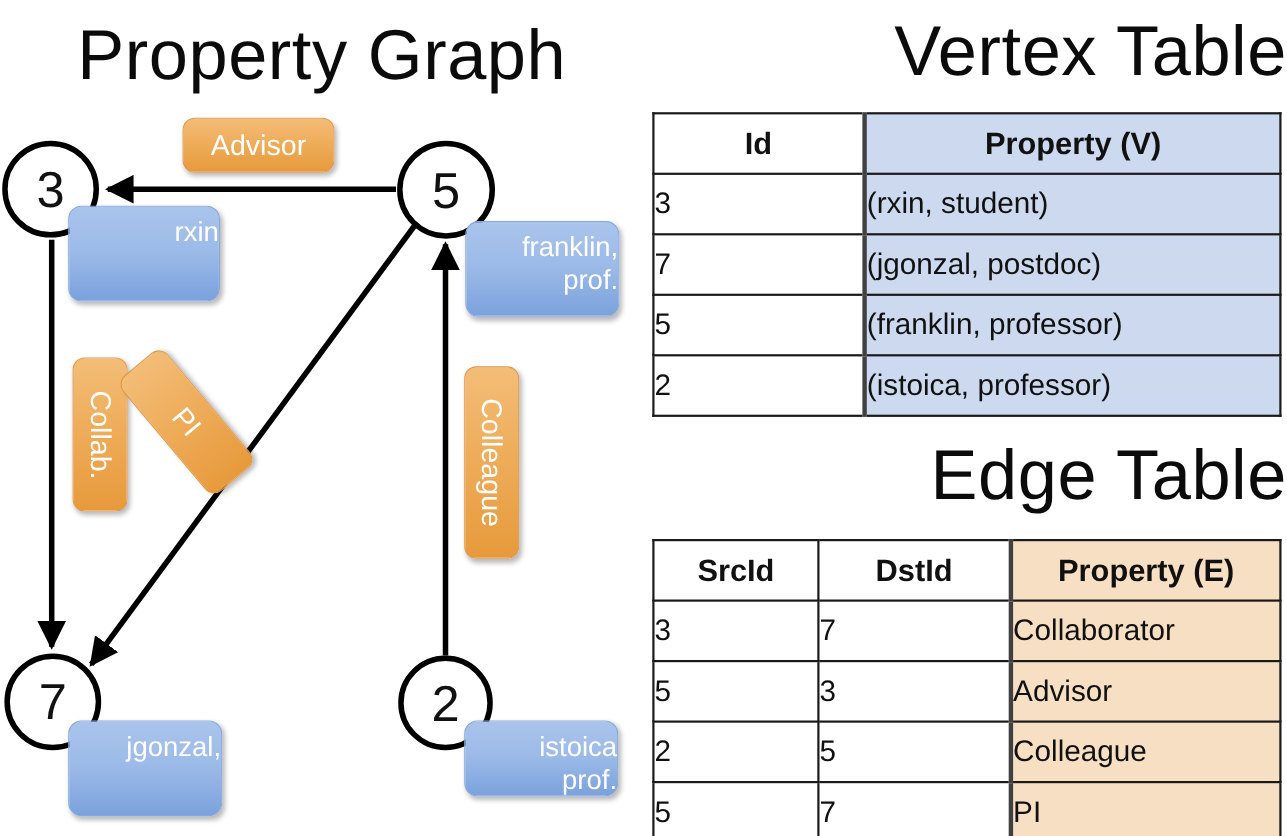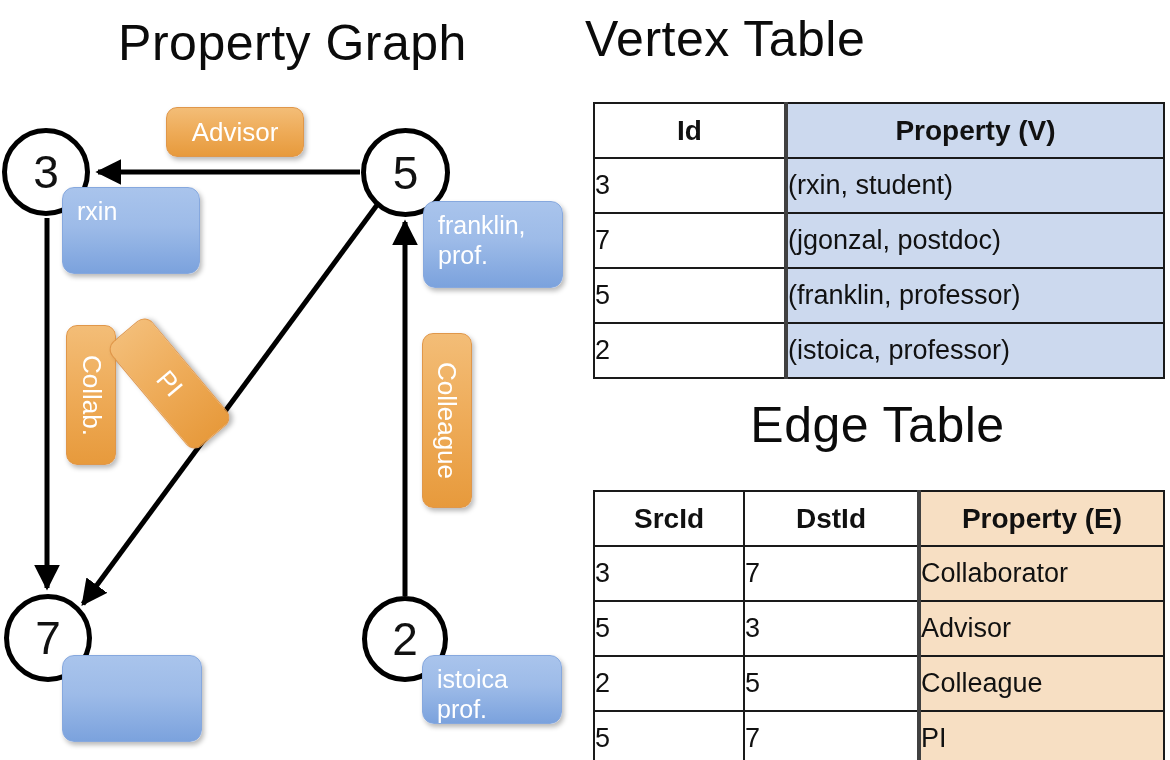--- a/index.html
+++ b/index.html
@@ -1,47 +1,48 @@
 <!DOCTYPE html>
 <html><head>
 <meta charset="utf-8">
 <style>
   html,body{margin:0;padding:0;background:#ffffff;}
   body{width:1170px;height:760px;position:relative;overflow:hidden;
        font-family:"Liberation Sans",sans-serif;color:#000;}
 
   
   .big-title{
-    position:absolute;font-weight:300;font-size:50px;line-height:1;
+    position:absolute;font-weight:300;font-size:64px;line-height:1;
     letter-spacing:.5px;color:#0b0b0b;white-space:nowrap;
     font-family:"Liberation Sans",sans-serif;
   }
   #graph-title{left:0;top:18px;width:585px;text-align:center;}
-  #vertex-title{left:585px;top:14px;width:585px;text-align:left;}
-  #edge-title{left:585px;top:400px;width:585px;text-align:center;}
+  #vertex-title{left:585px;top:14px;width:585px;text-align:right;}
+  #edge-title{left:585px;top:400px;width:585px;text-align:right;}
 
   
   #graph-canvas{position:absolute;left:0;top:0;width:585px;height:760px;}
   #graph-svg{position:absolute;left:0;top:0;width:585px;height:760px;}
 
   .vnode{
     position:absolute;border:5px solid #000;border-radius:50%;
     background:#fff;display:flex;align-items:center;justify-content:center;
     font-size:46px;font-weight:300;color:#111;box-sizing:border-box;
     font-family:"Liberation Sans",sans-serif;
   }
 
   .prop-box{
     position:absolute;border-radius:12px;box-sizing:border-box;
     background:linear-gradient(180deg,#a9c4ec 0%,#9dbbe8 45%,#7ba2dd 100%);
     border:1px solid #86a8de;
     box-shadow:2px 3px 5px rgba(0,0,0,.28);
     color:#fff;font-size:25px;line-height:1.18;font-weight:400;
     padding:9px 0 0 14px;
     font-family:"Liberation Sans",sans-serif;
+    text-align:right;
   }
 
   .edge-label{
     position:absolute;border-radius:11px;box-sizing:border-box;
     background:linear-gradient(180deg,#f3bd77 0%,#eeab58 50%,#e79a3c 100%);
     border:1px solid #e0974a;
     box-shadow:2px 3px 5px rgba(0,0,0,.28);
     color:#fff;font-size:26px;font-weight:400;
     display:flex;align-items:center;justify-content:center;
     font-family:"Liberation Sans",sans-serif;
@@ -111,20 +112,21 @@
   <div class="prop-box" style="left:62px;top:187px;width:138px;height:87px;">
     <div>rxin</div>
   </div>
 
   <div class="prop-box" style="left:423px;top:187px;width:140px;height:87px;margin-top:14px;">
     <div>franklin,</div>
     <div>prof.</div>
   </div>
 
   <div class="prop-box" style="left:62px;top:655px;width:140px;height:87px;">
+    <div>jgonzal,</div>
   </div>
 
   <div class="prop-box" style="left:422px;top:655px;width:140px;height:69px;">
     <div>istoica</div>
     <div>prof.</div>
   </div>
 
   <div class="edge-label" style="left:166px;top:107px;width:138px;height:50px;">
     <span>Advisor</span>
   </div>

